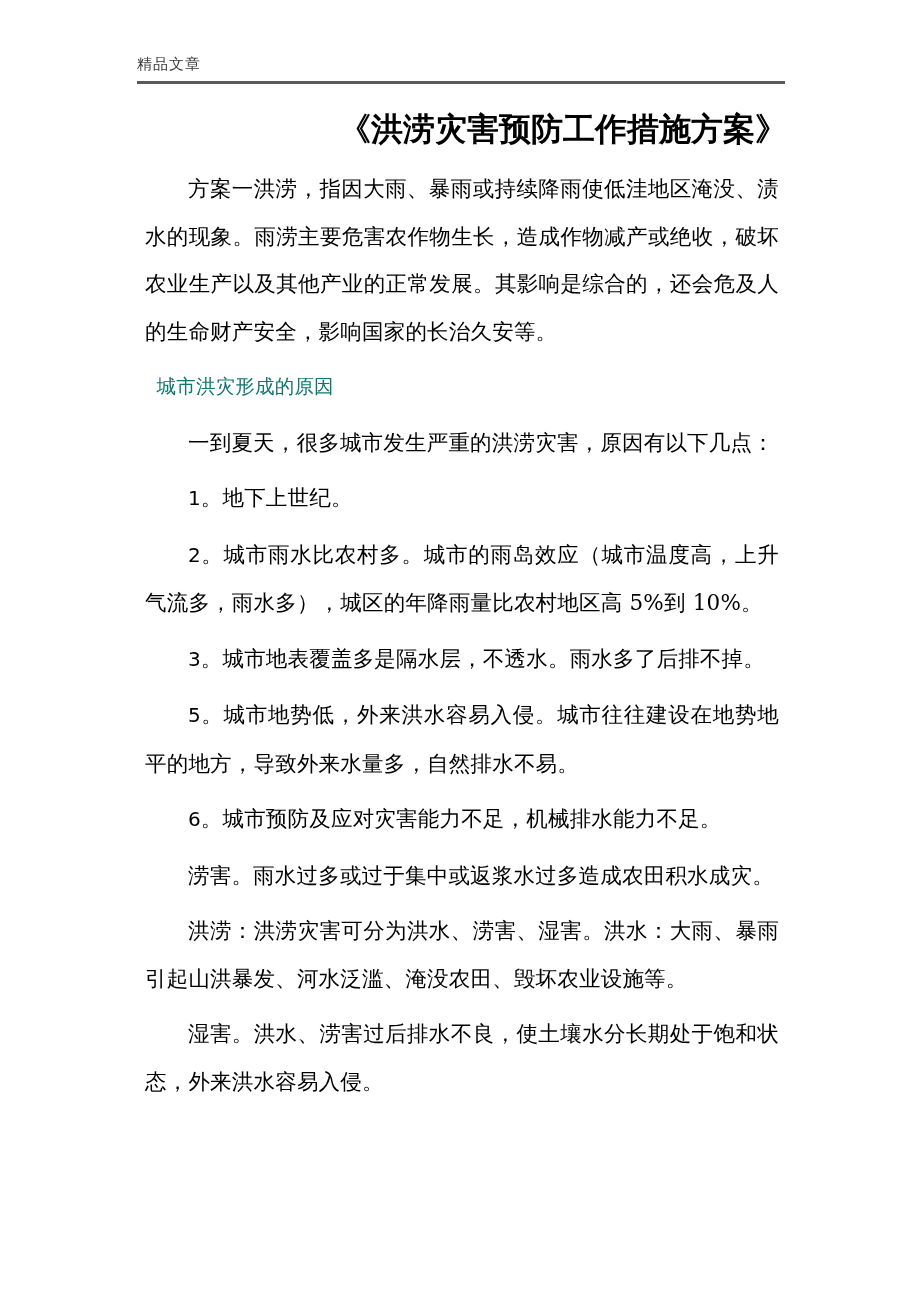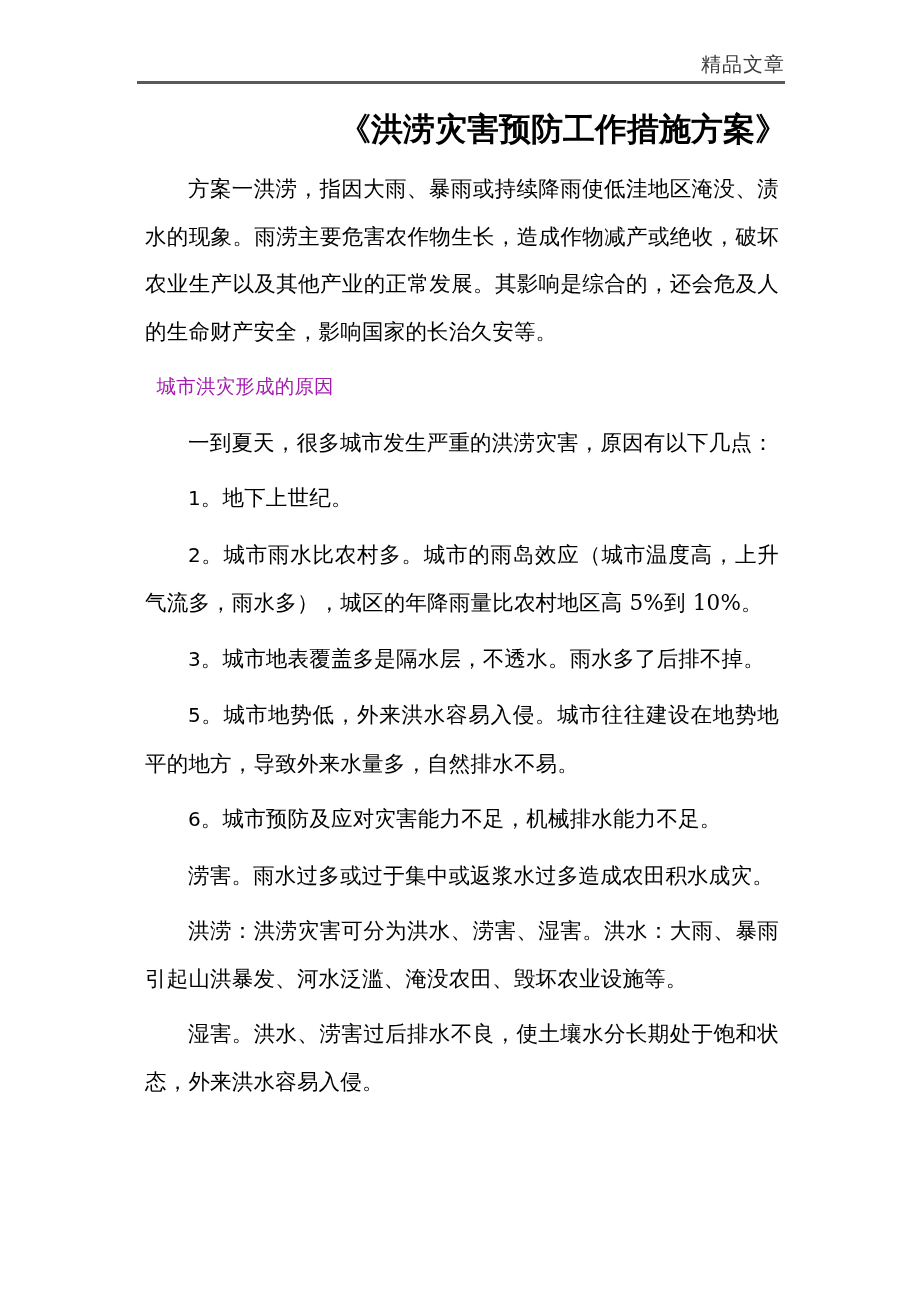--- a/index.html
+++ b/index.html
@@ -24,23 +24,23 @@
   }
 
   
   .header-zone {
     position: absolute;
     left: 137px;
     top: 54px;
     width: 648px;
   }
   .header-text {
-    text-align: right;
+    text-align: left;
     font-family: "DejaVu Serif", serif;
-    font-size: 20px;
+    font-size: 15px;
     line-height: 20px;
     color: #3a3a3a;
     letter-spacing: 1px;
   }
   .header-rule {
     margin-top: 7px;
     border: 0;
     border-top: 3px solid #5a5a5a;
     width: 100%;
     height: 0;
@@ -82,21 +82,21 @@
     font-size: 20px;
     letter-spacing: 0;
   }
 
   .subhead {
     font-family: "DejaVu Serif", serif;
     font-size: 19.5px;
     line-height: 47.5px;
     margin: 0;
     text-indent: 1em;
-    color: #a21caf;
+    color: #0f766e;
     letter-spacing: 0.2px;
   }
 </style>
 </head>
 <body>
 
 <div class="page">
 
   <div class="header-zone">
     <div class="header-text">精品文章</div>

